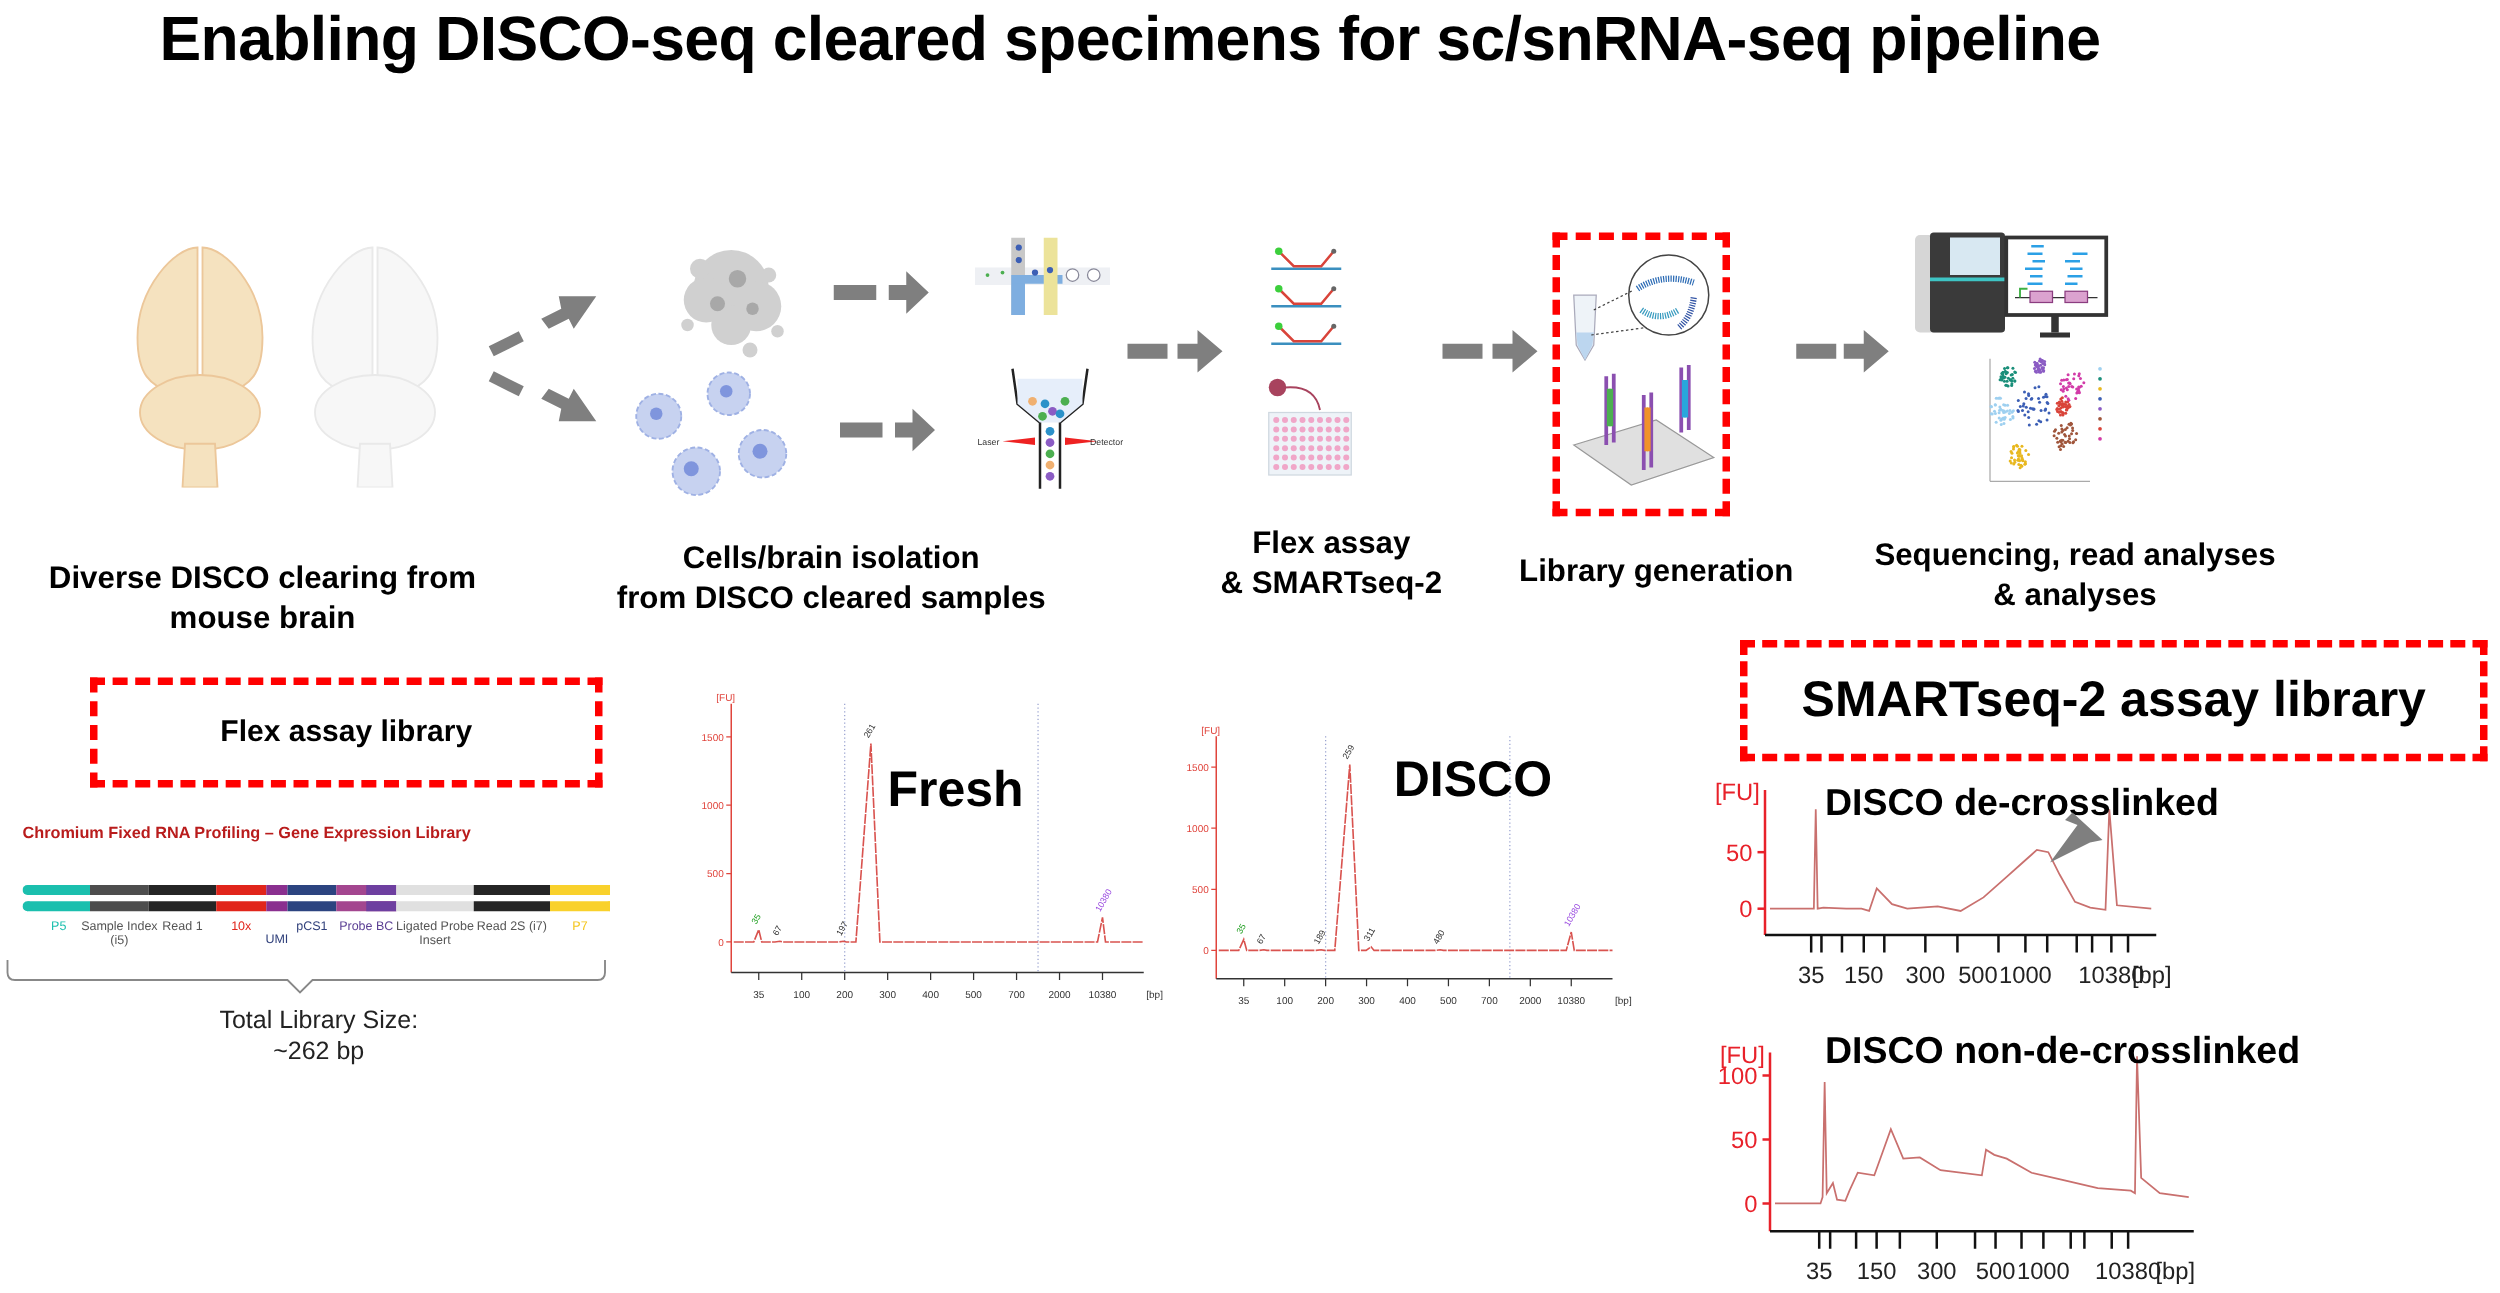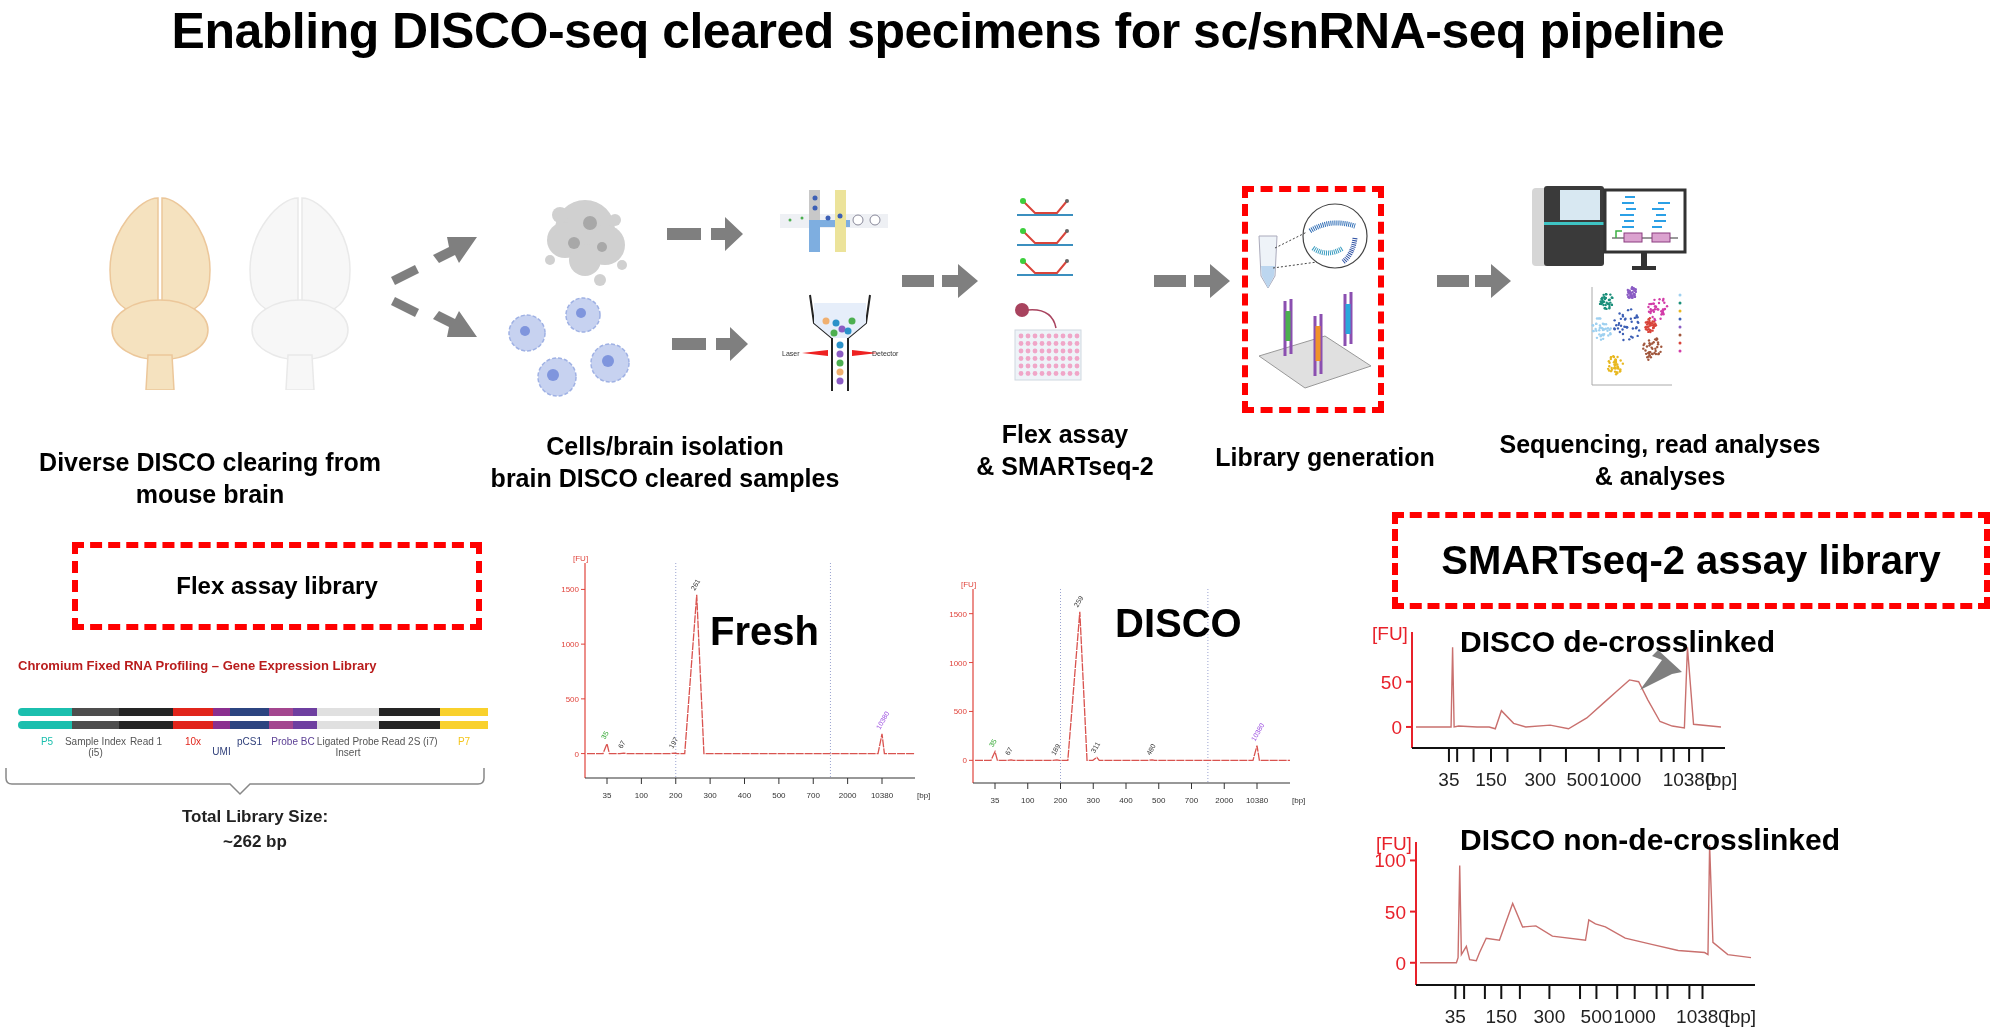--- a/index.html
+++ b/index.html
@@ -1,25 +1,25 @@
 <!DOCTYPE html>
 <html><head>
 <meta charset="utf-8">
 <style>
   html, body { margin:0; padding:0; background:#ffffff; }
   body { width:2000px; height:1034px; position:relative; overflow:hidden; font-family:"Liberation Sans", sans-serif; color:#000; }
   .abs { position:absolute; }
-  .title { left:0; top:2px; width:1808px; text-align:center; font-size:50px; font-weight:bold; letter-spacing:-0.5px;padding-left:44px; }
+  .title { left:0; top:2px; width:1808px; text-align:center; font-size:50px; font-weight:bold; letter-spacing:-0.5px; }
   .step-label { font-size:25px; font-weight:bold; text-align:center; line-height:32px; }
   .dash-box { border:6px dashed #ff0000; box-sizing:border-box; }
   .box-title { font-weight:bold; text-align:center; }
   svg text { font-family:"Liberation Sans", sans-serif; }
   .chrom-title { left:18px; top:658px; font-size:13px; font-weight:bold; color:#b91c1c; }
   .seg-label { font-size:10px; text-align:center; line-height:11px; color:#555; position:absolute; }
-  .total { left:140px; top:804px; width:230px; text-align:center; font-size:17px; line-height:25px; color:#222;font-weight:bold; }
+  .total { left:140px; top:804px; width:230px; text-align:center; font-size:20px; line-height:25px; color:#222; }
 </style>
 </head>
 <body>
 
 <div class="abs title">Enabling DISCO-seq cleared specimens for sc/snRNA-seq pipeline</div>
 
 <svg class="abs" style="left:100px;top:190px" width="230" height="200">
   <g fill="#f5e2bf" stroke="#ecc79a" stroke-width="1.5">
     <path d="M58 8 C40 8 10 40 10 80 C10 110 20 118 38 125 L58 128 Z"></path>
     <path d="M62 8 C80 8 110 40 110 80 C110 110 100 118 82 125 L62 128 Z"></path>
@@ -635,21 +635,21 @@
       <circle cx="100" cy="68" r="1.5" fill="#d23ca8"></circle>
   </g>
 </svg>
 
 <div class="abs step-label" style="left:10px;top:446px;width:400px">
   <div>Diverse DISCO clearing from</div>
   <div>mouse brain</div>
 </div>
 <div class="abs step-label" style="left:465px;top:430px;width:400px">
   <div>Cells/brain isolation</div>
-  <div>brain DISCO cleared samples</div>
+  <div>from DISCO cleared samples</div>
 </div>
 <div class="abs step-label" style="left:950px;top:418px;width:230px">
   <div>Flex assay</div>
   <div>&amp; SMARTseq-2</div>
 </div>
 <div class="abs step-label" style="left:1200px;top:441px;width:250px">
   <div>Library generation</div>
 </div>
 <div class="abs step-label" style="left:1480px;top:428px;width:360px">
   <div>Sequencing, read analyses</div>

